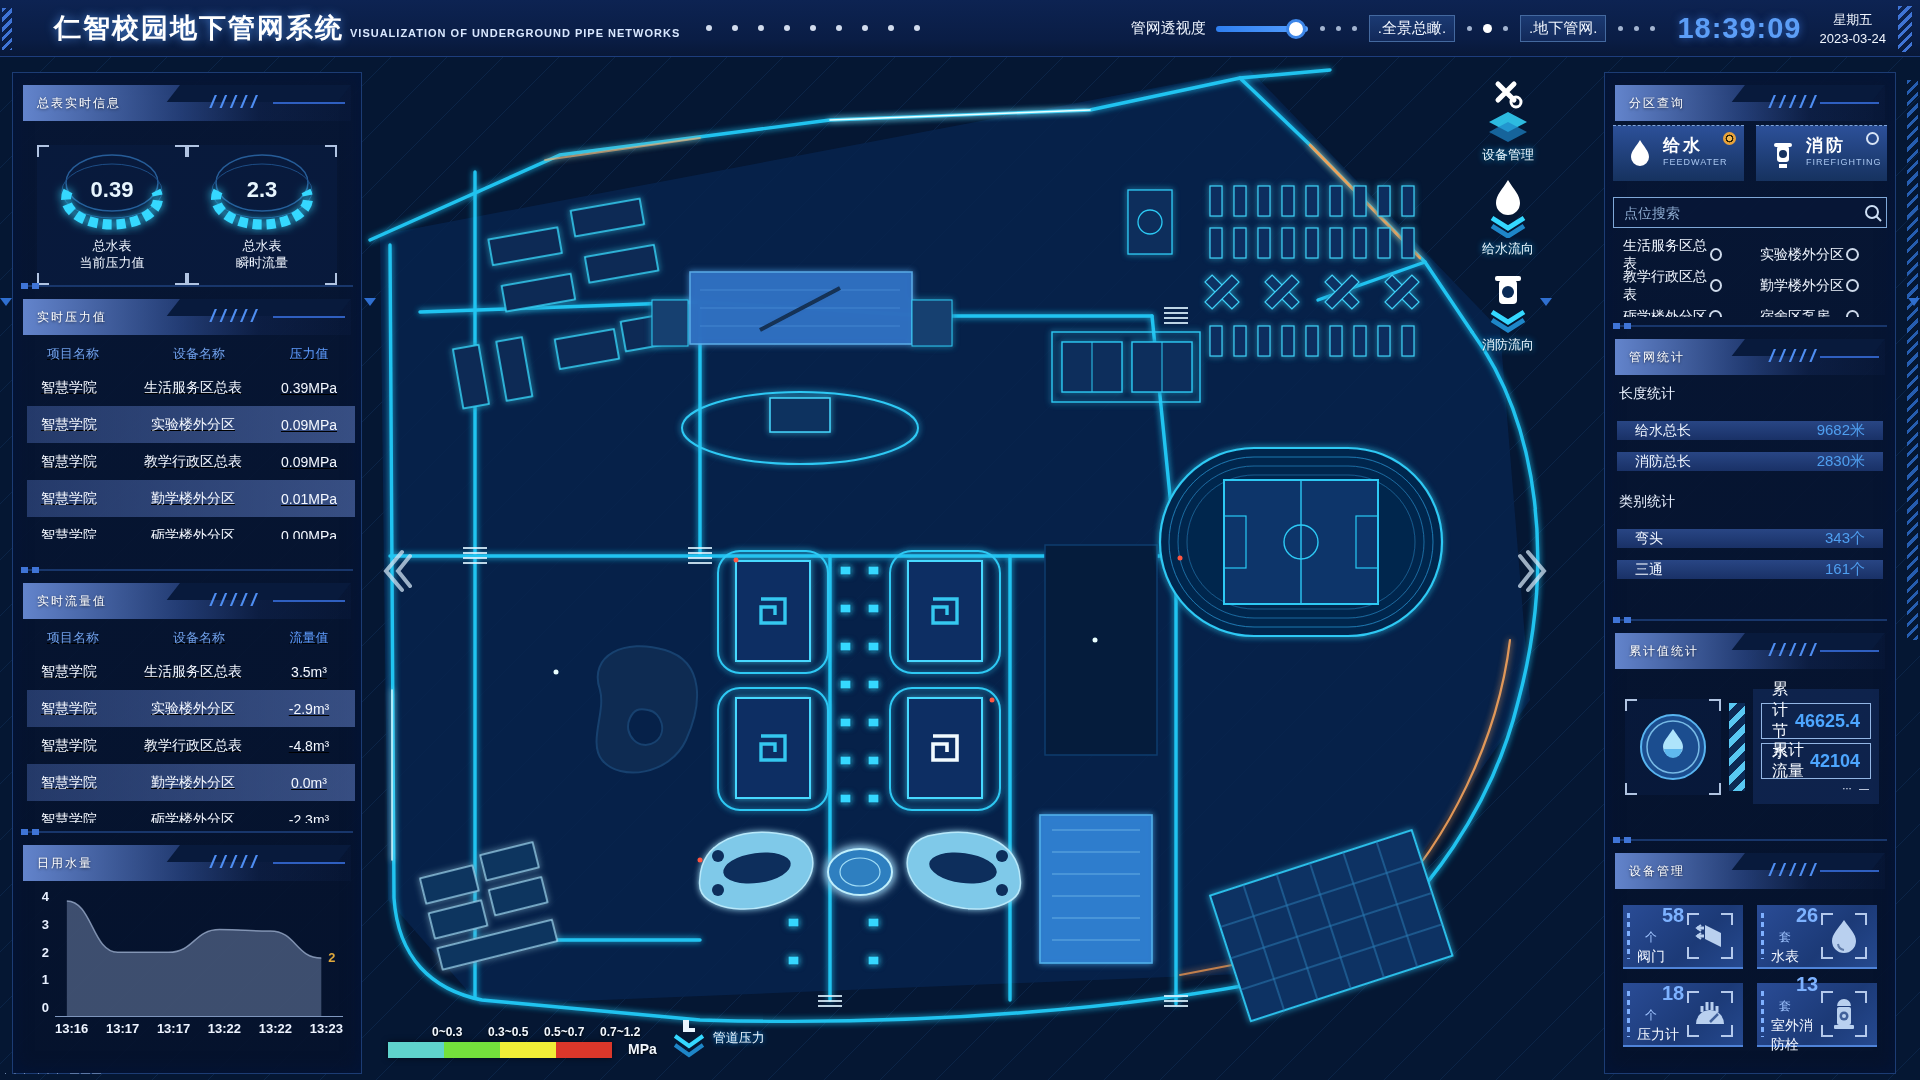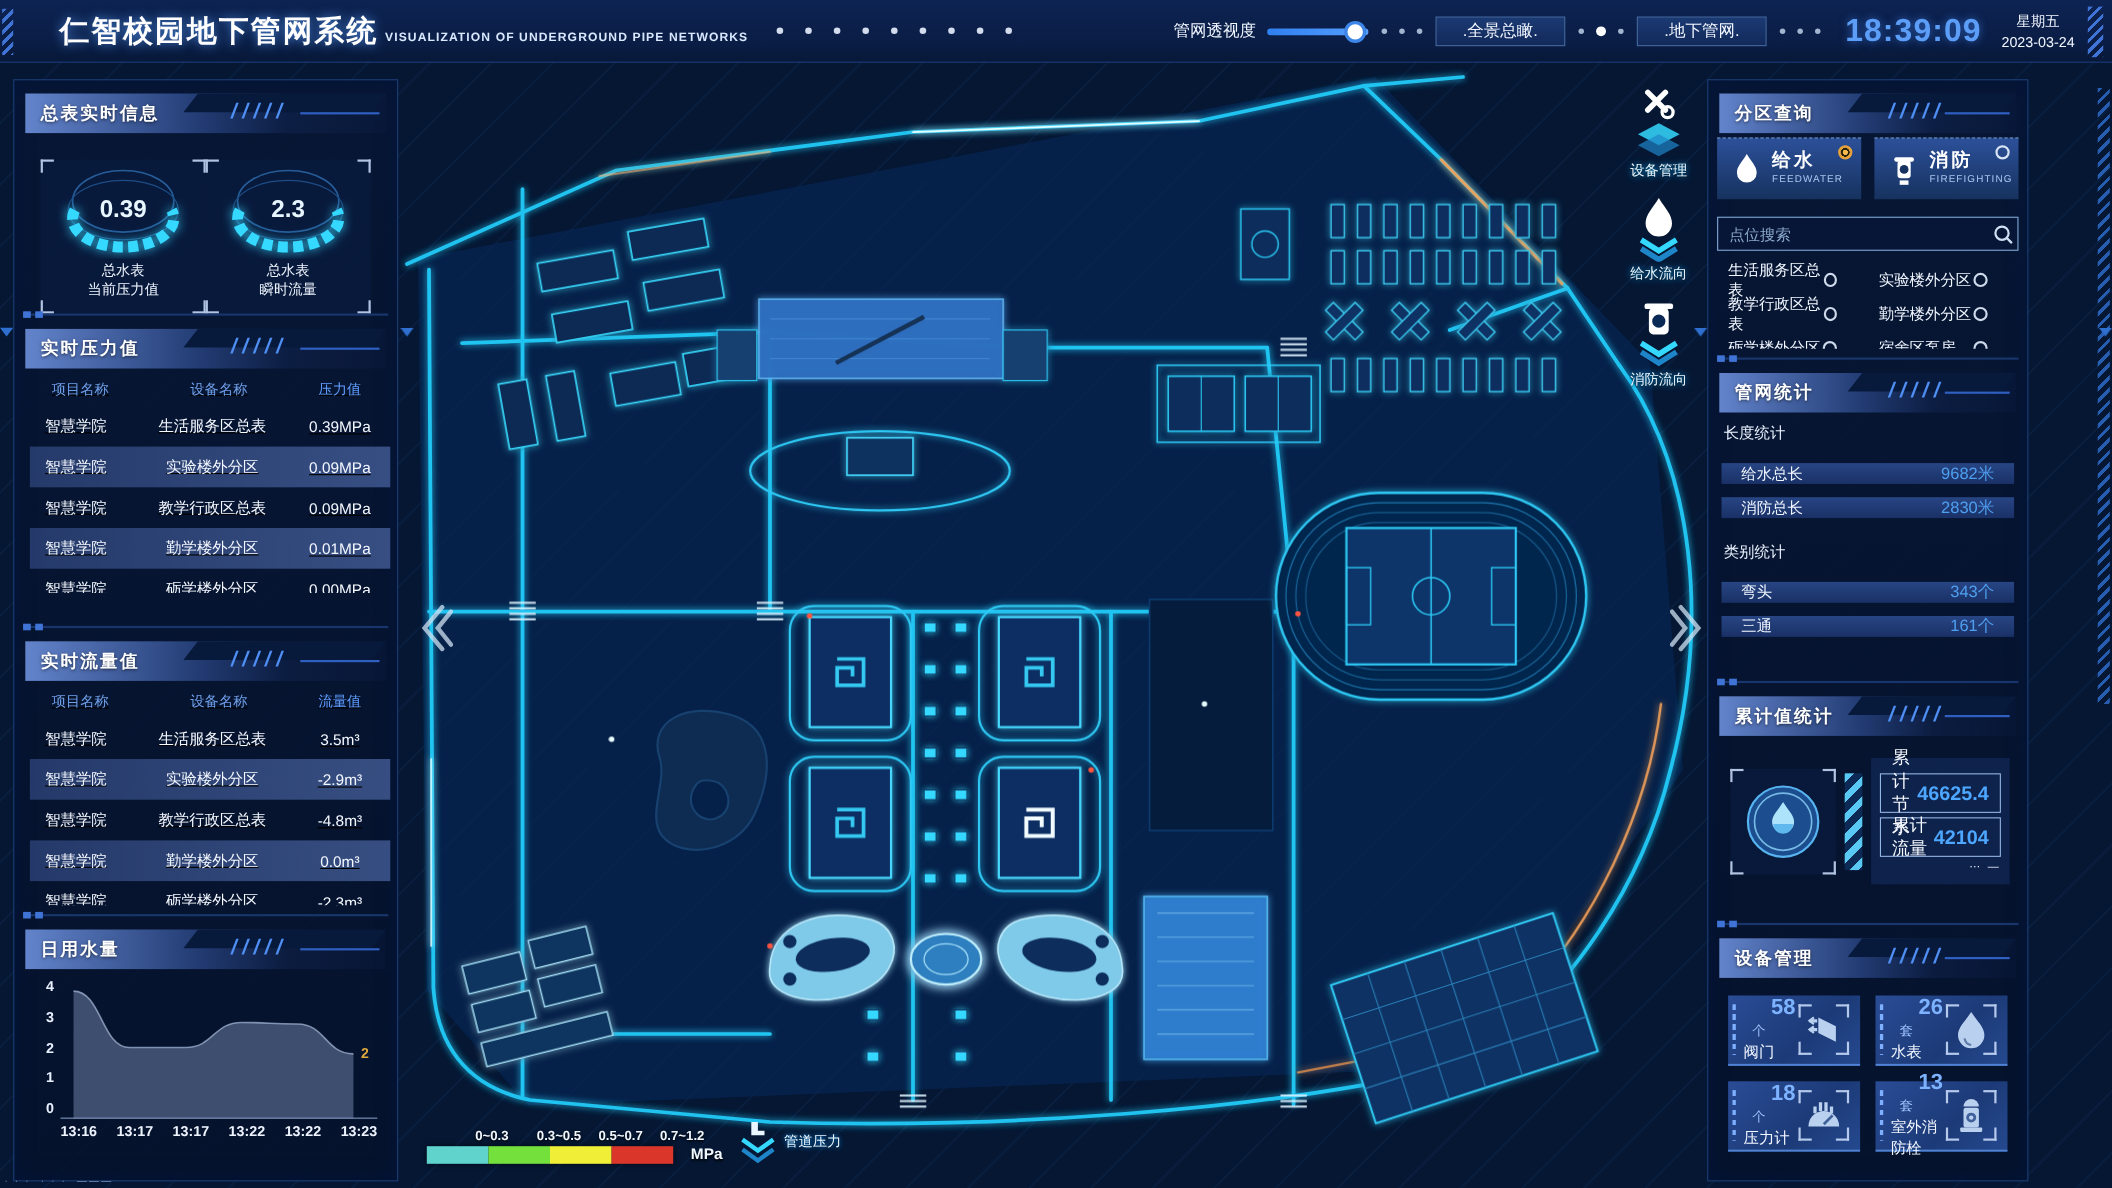--- a/index.html
+++ b/index.html
@@ -48,49 +48,49 @@
   .hdr-dots i { width:6px; height:6px; border-radius:50%; background:#e8f1ff; opacity:.9; }
   .hdr-right { position:absolute; right:8px; top:0; height:57px; display:flex; align-items:center; }
   .slider-label { color:#f0f6ff; font-size:15px; margin-right:10px; }
   .slider { position:relative; width:92px; height:6px; border-radius:3px;
             background:linear-gradient(90deg,#2f7ff0,#56a0ff); cursor:pointer; }
   .slider-handle { position:absolute; top:-7px; left:70px; width:20px; height:20px; border-radius:50%;
                    background:#ffffff; border:3px solid #3d86e8; }
   .dot3 { display:flex; gap:11px; margin:0 12px; align-items:center; }
   .dot3 i { width:5px; height:5px; border-radius:50%; background:#c9d9f2; opacity:.8; }
   .dot3 i.big { width:9px; height:9px; background:#ffffff; opacity:1; }
-  .hdr-btn { height:27px; padding:0 24px; display:flex; align-items:center;
+  .hdr-btn { height:27px; padding:0 8px; display:flex; align-items:center;
              background:linear-gradient(180deg,#1b3a73,#12295a); border:1px solid #44699f;
              color:#f2f7ff; font-size:15px; cursor:pointer; white-space:nowrap; }
   .hdr-clock { color:#5c9ef7; font-size:29px; font-weight:bold; letter-spacing:1px; margin:0 18px 0 10px;
                text-shadow:0 0 8px rgba(70,140,255,.6); }
   .hdr-date { text-align:center; margin-right:26px; }
   .hdr-date .wd { color:#f2f7ff; font-size:13px; }
   .hdr-date .dt { color:#f2f7ff; font-size:13px; margin-top:2px; }
   .hdr-stripe { position:absolute; right:0; top:6px; width:14px; height:46px;
                 background:repeating-linear-gradient(135deg,#3f74d6 0 3px,transparent 3px 7px); }
 
   
   .panel { position:absolute; top:72px; width:350px; height:1002px; z-index:4;
            background:linear-gradient(180deg,rgba(7,22,52,.92),rgba(5,18,44,.9));
            border:1px solid #1c3c74; box-shadow:0 0 18px rgba(0,20,60,.8) inset; }
   .panel.left  { left:12px; }
-  .panel.right { left:1552px; width:292px; }
+  .panel.right { left:1604px; width:292px; }
   .edge-stripes { position:absolute; right:2px; top:80px; width:11px; height:560px; z-index:4;
                   background:repeating-linear-gradient(135deg,#2e6fd0 0 3px,transparent 3px 8px); opacity:.8; }
   .side-tri { position:absolute; width:0; height:0; border-left:6px solid transparent;
               border-right:6px solid transparent; border-top:8px solid #2f6fd0; z-index:5; }
 
   .sec { position:absolute; left:10px; right:10px; }
   .sec-head { position:relative; height:36px; overflow:hidden;
               background:linear-gradient(90deg,rgba(104,138,212,.95),rgba(58,92,170,.55) 48%,rgba(28,52,110,.28) 72%,rgba(20,40,90,.12));
               display:flex; align-items:center; }
   .sec-head::before { content:''; position:absolute; right:0; top:0; width:52%; height:46%;
               background:#081a3c; transform:skewX(-38deg); transform-origin:top right; }
-  .sec-title { color:#ffffff; font-size:16px; font-weight:bold; letter-spacing:2px; margin-left:14px;
+  .sec-title { color:#ffffff; font-size:12px; font-weight:normal; letter-spacing:2px; margin-left:14px;
                text-shadow:0 1px 3px rgba(0,0,0,.6); position:relative; z-index:1; }
   .sec-slash { position:absolute; left:57%; top:6px; z-index:2; color:#4f8ef2; font-size:19px;
                font-weight:bold; font-style:italic; letter-spacing:5px; }
   .sec-line { position:absolute; right:6px; top:17px; width:22%; height:2px; background:#2f5fc0; z-index:2; }
   .divider { position:absolute; left:8px; right:8px; height:2px; background:#183precision567; 
              background:#18366b; }
   .divider::before,.divider::after { content:''; position:absolute; top:-2px; width:7px; height:6px; background:#3f74d6; }
   .divider::before{ left:0; } .divider::after{ left:11px; }
 
   

